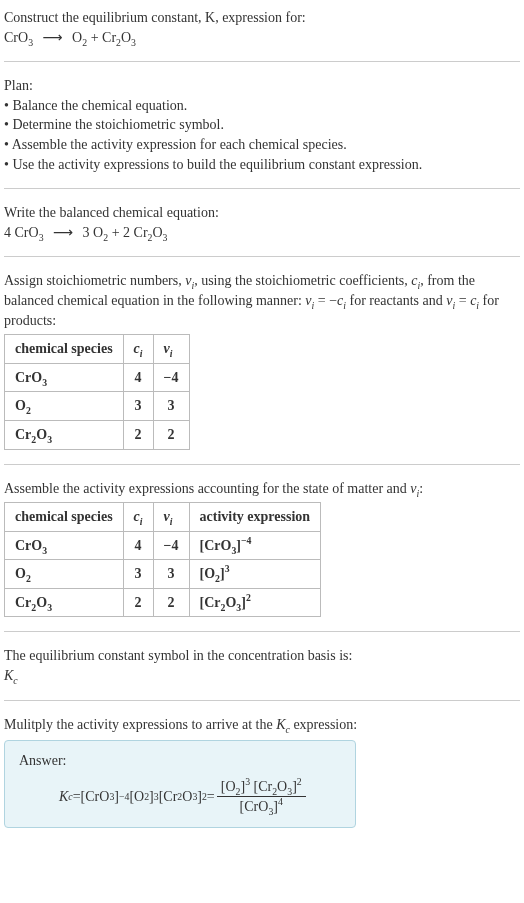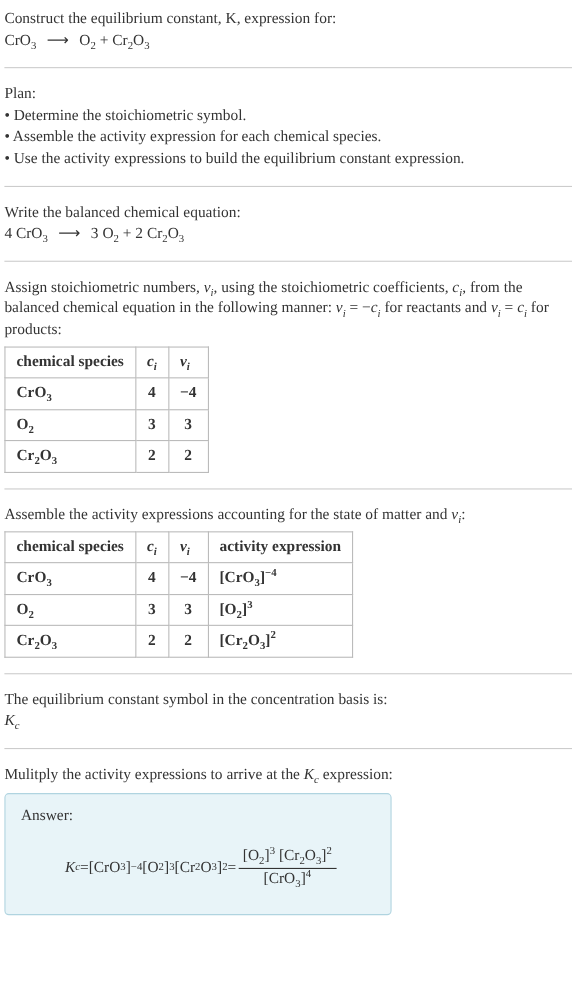--- a/index.html
+++ b/index.html
@@ -62,21 +62,21 @@
       margin-top: 6px;
       width: 352px;
     }
     .answer-label {
       margin-bottom: 6px;
     }
     .frac {
       display: inline-block;
       vertical-align: middle;
       text-align: center;
-      margin: 12px 2px;
+      margin: 0 2px;
     }
     .frac .num {
       display: block;
       border-bottom: 1px solid #333;
       padding: 0 4px;
     }
     .frac .den {
       display: block;
       padding: 0 4px;
     }
@@ -106,20 +106,21 @@
     <span class="arrow">⟶</span>
     <span>O</span><span class="sub">2</span><span> + </span><span>Cr</span><span class="sub">2</span><span>O</span><span class="sub">3</span>
   </div>
 </div>
 
 <hr class="divider">
 
 <div class="section">
   <div>Plan:</div>
   <ul>
+    <li>Balance the chemical equation.</li>
     <li>Determine the stoichiometric symbol.</li>
     <li>Assemble the activity expression for each chemical species.</li>
     <li>Use the activity expressions to build the equilibrium constant expression.</li>
   </ul>
 </div>
 
 <hr class="divider">
 
 <div class="section">
   <div>Write the balanced chemical equation:</div>

